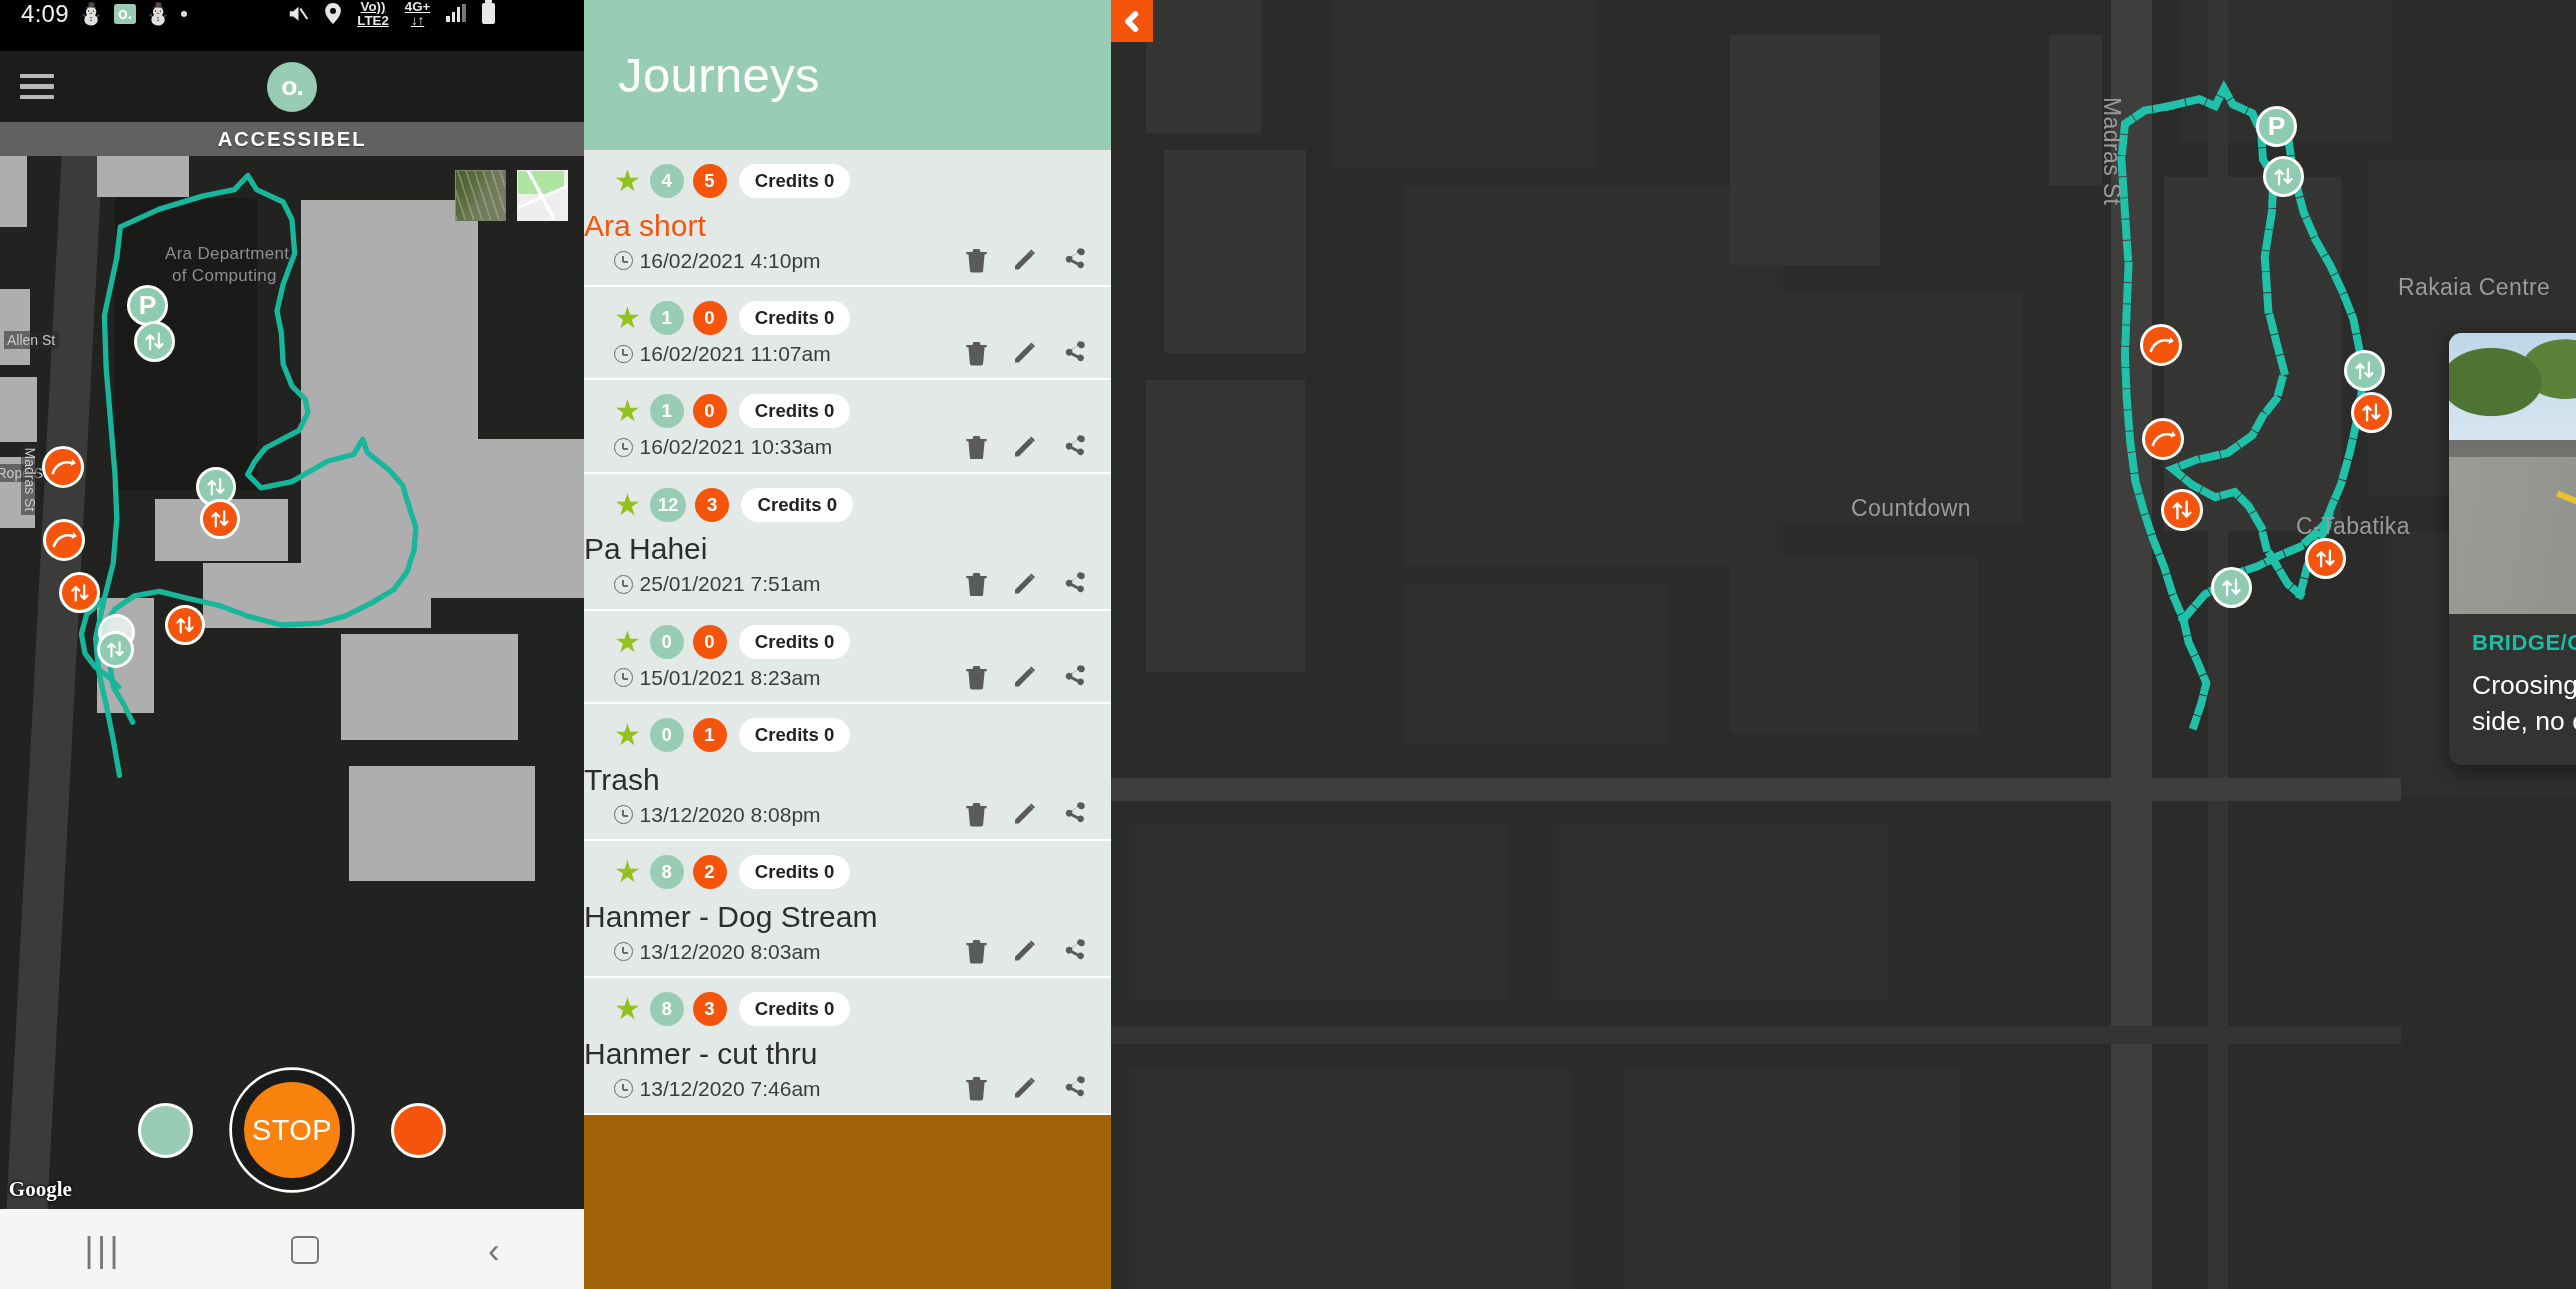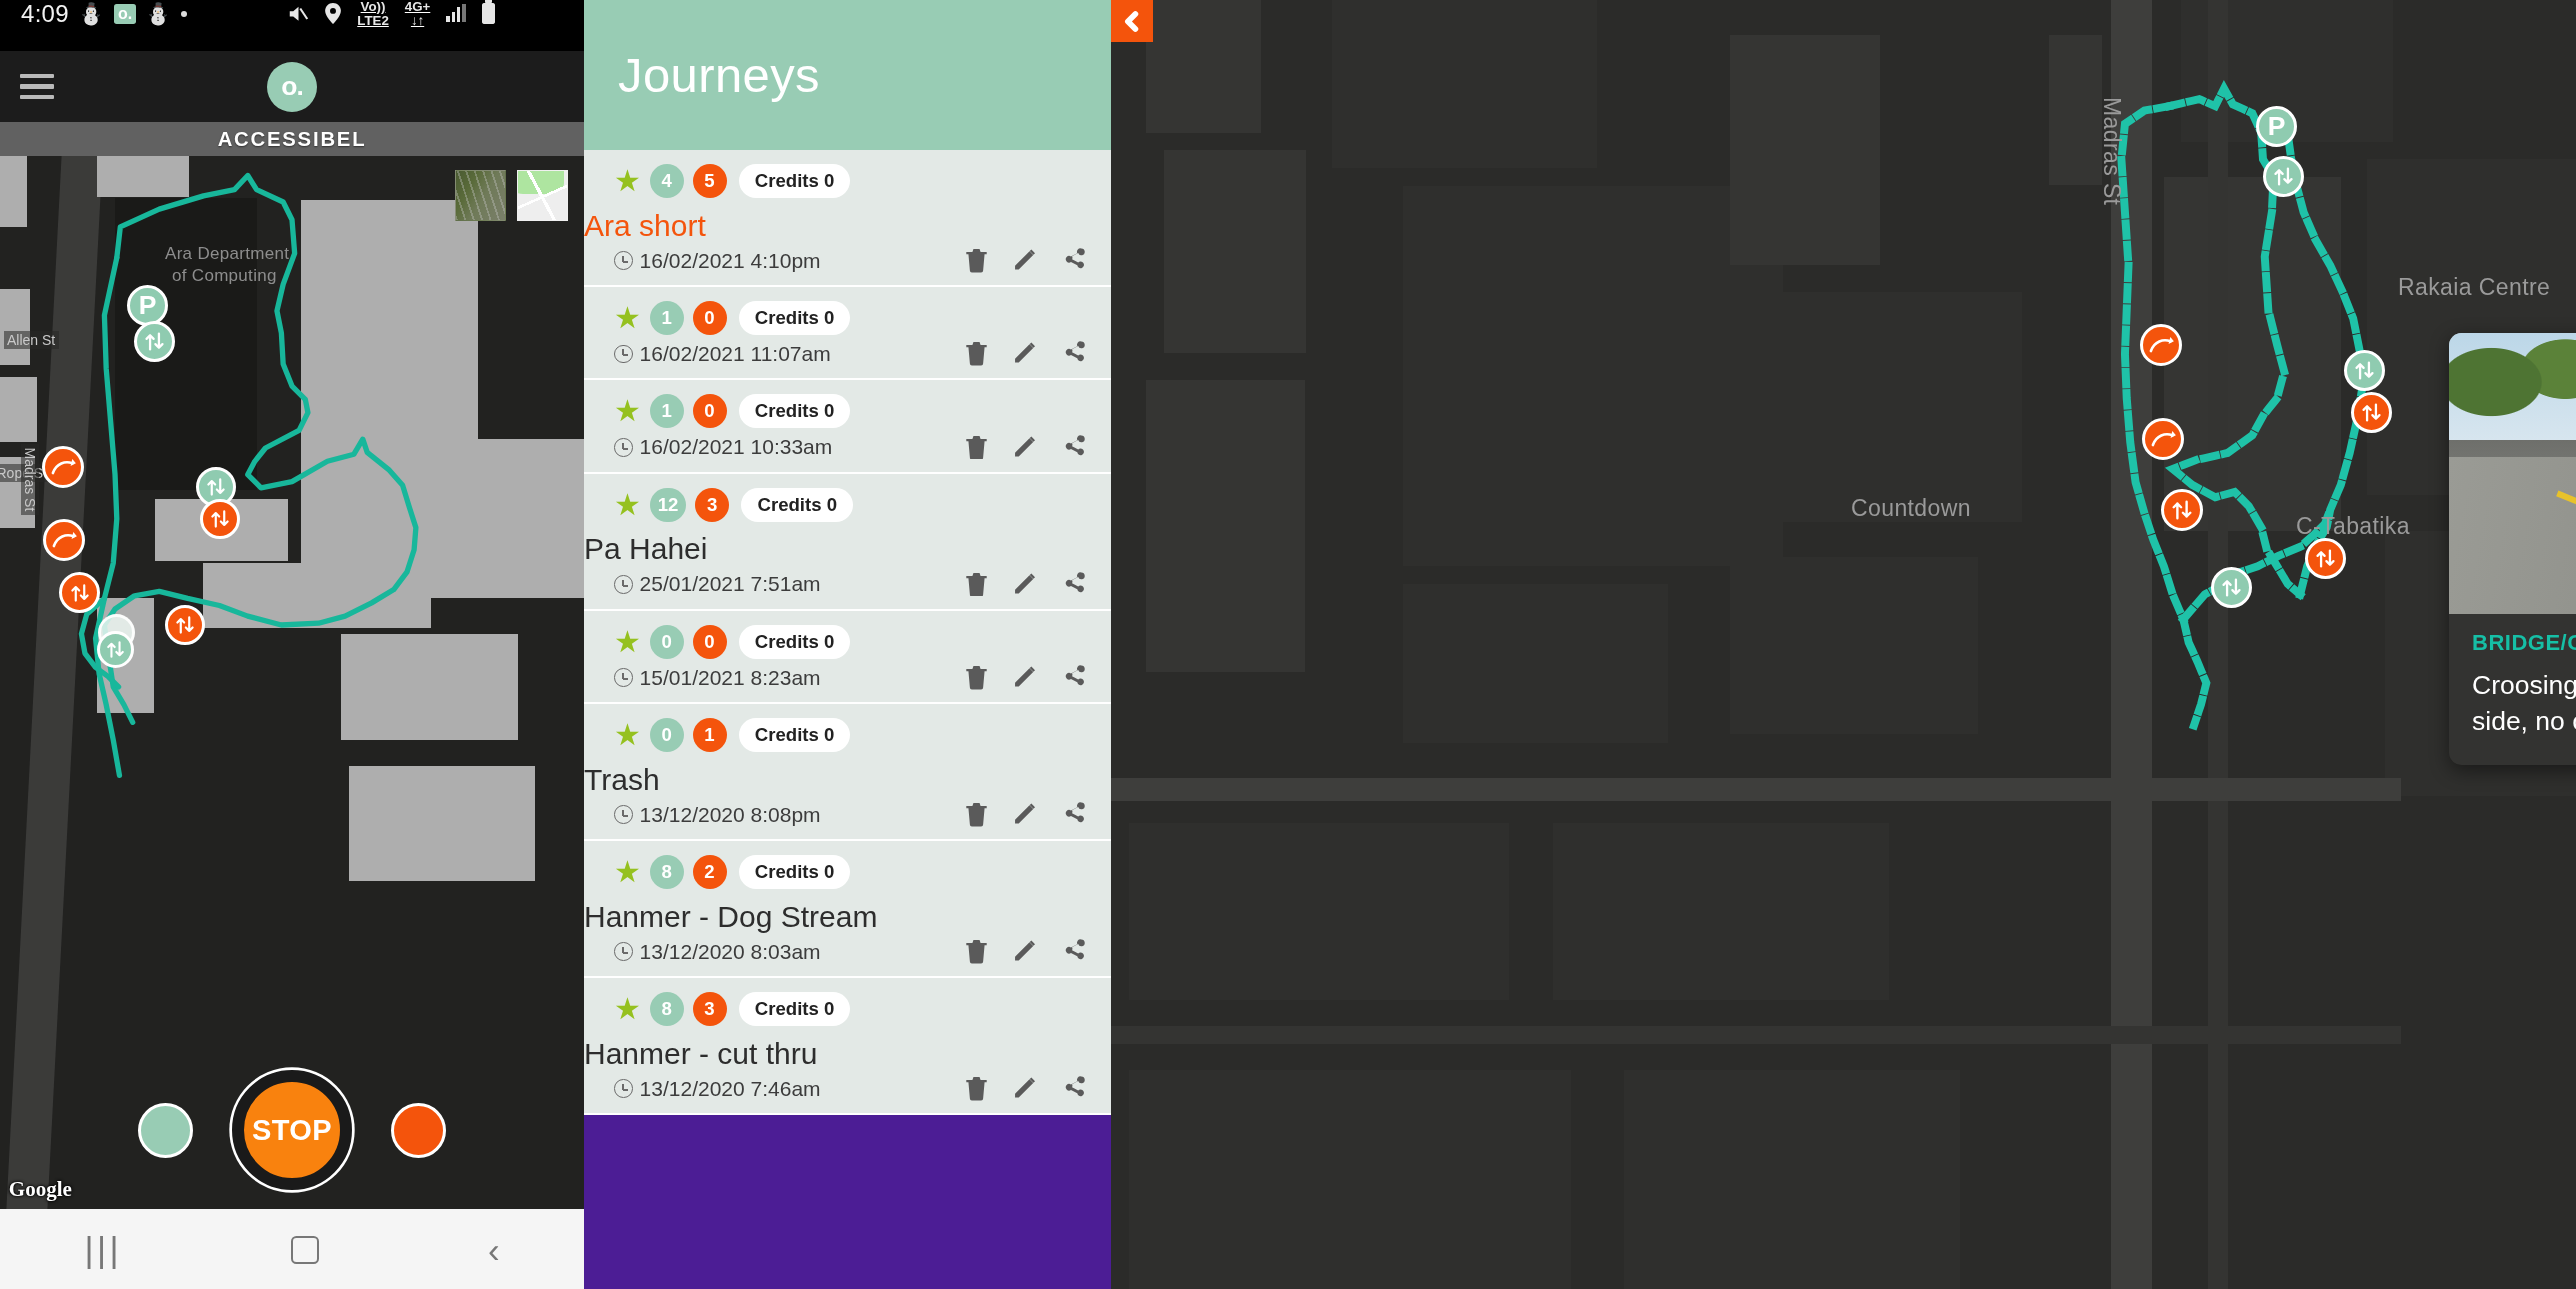--- a/index.html
+++ b/index.html
@@ -78,33 +78,33 @@
   .nb-recent{ letter-spacing:3.5px; font-size:30px; }
   .nb-home{ width:28px; height:28px; border:2.7px solid #777; border-radius:5.3px; }
 
   .stopwrap{ position:absolute; left:0; bottom:85px; width:584px; height:150px; display:flex;
      align-items:center; justify-content:center; gap:39px; }
   .dot-green{ width:55px; height:55px; border-radius:50%; background:#98ccb4; border:3.5px solid #fff; }
   .dot-orange{ width:55px; height:55px; border-radius:50%; background:#f4540c; border:3.5px solid #fff; }
   .stopbtn{ width:120px; height:120px; border-radius:50%; background:#f9820e;
      border:12.4px solid #1a1a1a; box-shadow:0 0 0 2.7px #fff;
      display:flex; align-items:center; justify-content:center; }
-  .stopbtn span{ color:#fff; font-size:29px; font-weight:700; letter-spacing:0.4px; }
+  .stopbtn span{ color:#fff; font-size:29px; font-weight:400; letter-spacing:0.4px; }
 
   
   .pin{ position:absolute; border-radius:50%; border:3.5px solid #fff;
         display:flex; align-items:center; justify-content:center; }
   .pin.green{ background:#8fcbb0; }
   .pin.orange{ background:#f4540c; }
   .pin.ghost{ background:rgba(235,245,240,.85); border-color:rgba(255,255,255,.9); }
   .pin svg{ display:block; }
   .pin .pchar{ color:#fff; font-weight:700; line-height:1; }
 
   
-  .journeys{ flex:0 0 527px; width:527px; height:1290px; background:#4c1d95; overflow:hidden; position:relative; }
+  .journeys{ flex:0 0 527px; width:527px; height:1290px; background:#a16207; overflow:hidden; position:relative; }
   .j-head{ height:150px; background:#98ccb4; display:flex; align-items:center; padding-left:34px; }
   .j-head h1{ color:#fff; font-size:49px; font-weight:400; letter-spacing:0.4px; }
   .j-row{ background:#e3e9e6; border-bottom:2.7px solid #fff; padding:14px 0 12.4px 0; position:relative; }
   .j-badges{ display:flex; align-items:center; gap:8.8px; padding-left:30px; }
   .star{ color:#95c11f; font-size:30px; line-height:1; }
   .chip{ min-width:34px; height:34px; border-radius:17px; padding:0 8px; color:#fff;
      display:flex; align-items:center; justify-content:center; font-size:18.6px; font-weight:700; }
   .chip.g{ background:#98ccb4; }
   .chip.o{ background:#f4540c; }
   .credits{ background:#fff; border-radius:17px; height:34px; padding:0 16px;

